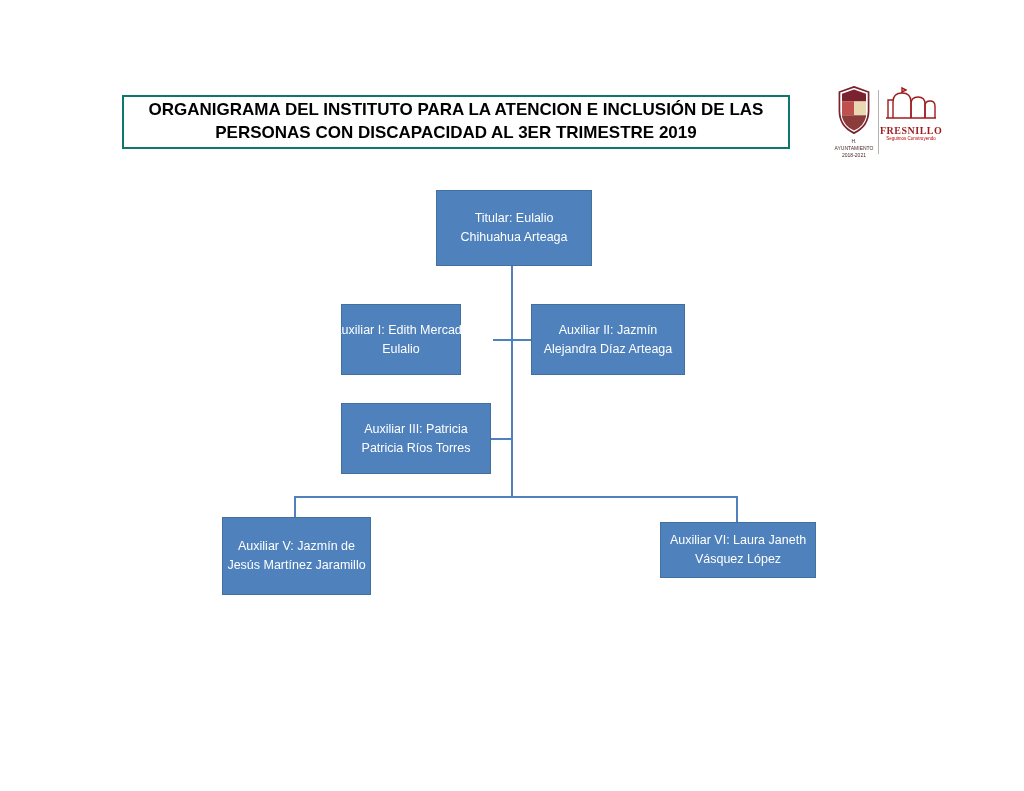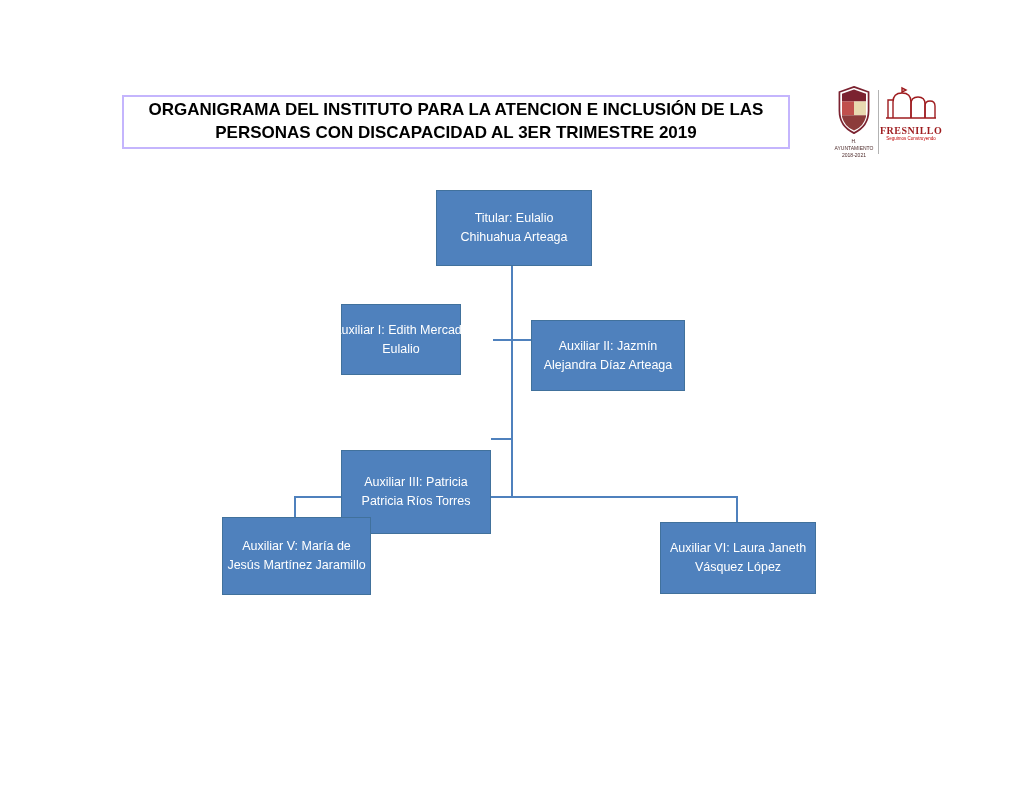--- a/index.html
+++ b/index.html
@@ -10,21 +10,21 @@
     height: 791px;
     background: #ffffff;
     overflow: hidden;
   }
 
   
   .title-box {
     position: absolute;
     left: 122px; top: 95px;
     width: 668px; height: 54px;
-    border: 2px solid #c4b5fd;
+    border: 2px solid #0f766e;
     display: flex; align-items: center; justify-content: flex-end;
     text-align: center;
     font-weight: bold;
     font-size: 17px;
     line-height: 1.35;
     color: #000000;
     padding: 2px 12px;
     box-sizing: border-box;
   }
 
@@ -54,24 +54,24 @@
     align-items: center; justify-content: center;
     text-align: center;
     font-size: 12.5px;
     line-height: 1.5;
     box-sizing: border-box;
   }
   .node .line { white-space: nowrap; }
 
   .node-titular { left: 436px; top: 190px; width: 156px; height: 76px; }
   .node-aux1    { left: 341px; top: 304px; width: 120px; height: 71px; }
-  .node-aux2    { left: 531px; top: 320px; width: 154px; height: 71px; }
-  .node-aux3    { left: 341px; top: 403px; width: 150px; height: 84px; margin-top: 47px; }
+  .node-aux2    { left: 531px; top: 304px; width: 154px; height: 71px; }
+  .node-aux3    { left: 341px; top: 403px; width: 150px; height: 71px; }
   .node-aux5    { left: 222px; top: 517px; width: 149px; height: 78px; }
-  .node-aux6    { left: 660px; top: 522px; width: 156px; height: 72px; }
+  .node-aux6    { left: 660px; top: 522px; width: 156px; height: 56px; }
 
   
   .connector { position: absolute; background: #4f81bd; }
   .c-main-vertical   { left: 511px; top: 266px; width: 2px; height: 231px; }
   .c-aux12-horizontal{ left: 493px; top: 339px; width: 38px; height: 2px; }
   .c-aux3-horizontal { left: 491px; top: 438px; width: 21px; height: 2px; }
   .c-bottom-horizontal{ left: 294px; top: 496px; width: 444px; height: 2px; }
   .c-aux5-drop       { left: 294px; top: 496px; width: 2px; height: 22px; }
   .c-aux6-drop       { left: 736px; top: 496px; width: 2px; height: 27px; }
 </style>
@@ -134,21 +134,21 @@
     <div class="line">Auxiliar II: Jazmín</div>
     <div class="line">Alejandra Díaz Arteaga</div>
   </div>
 
   <div class="node node-aux3">
     <div class="line">Auxiliar III: Patricia</div>
     <div class="line">Patricia Ríos Torres</div>
   </div>
 
   <div class="node node-aux5">
-    <div class="line">Auxiliar  V: María de</div>
+    <div class="line">Auxiliar  V: Jazmín de</div>
     <div class="line">Jesús Martínez Jaramillo</div>
   </div>
 
   <div class="node node-aux6">
     <div class="line">Auxiliar VI:  Laura Janeth</div>
     <div class="line">Vásquez López</div>
   </div>
 
 </div>
 

